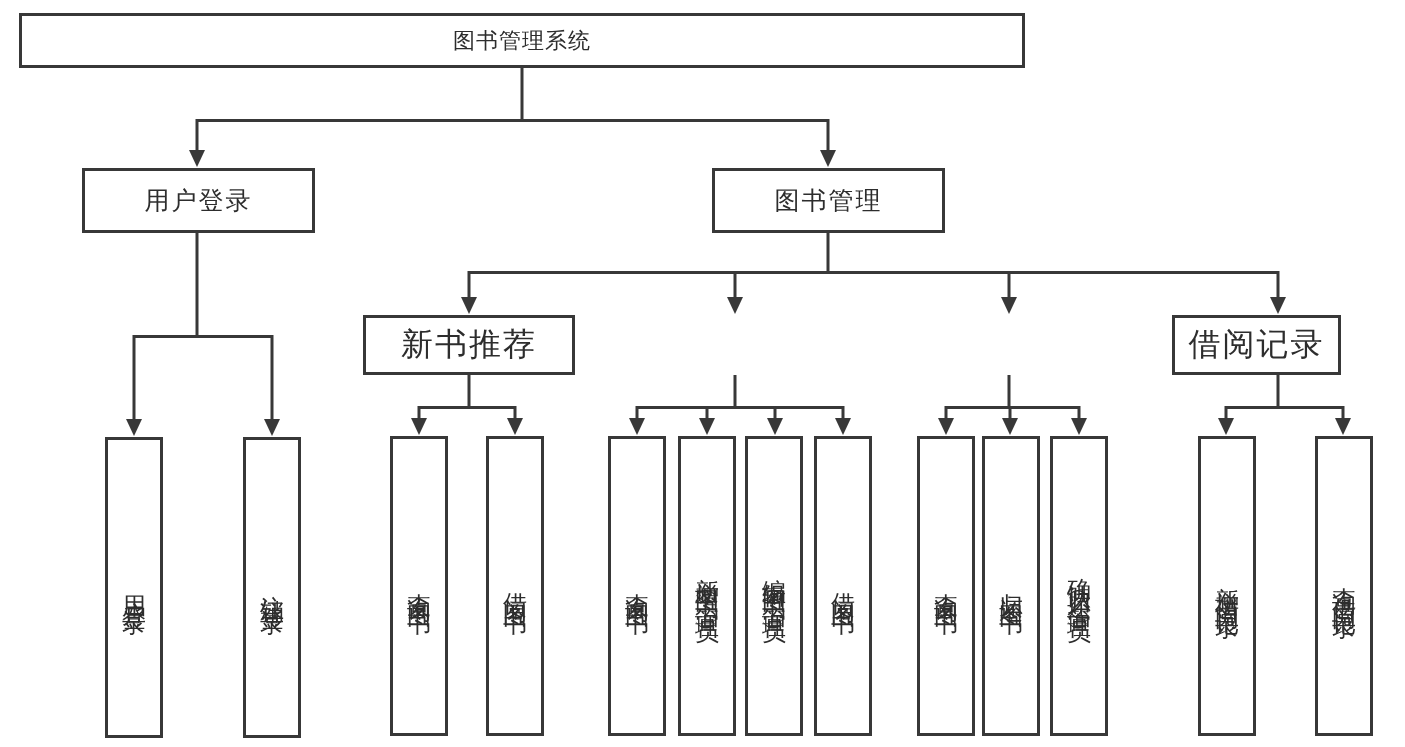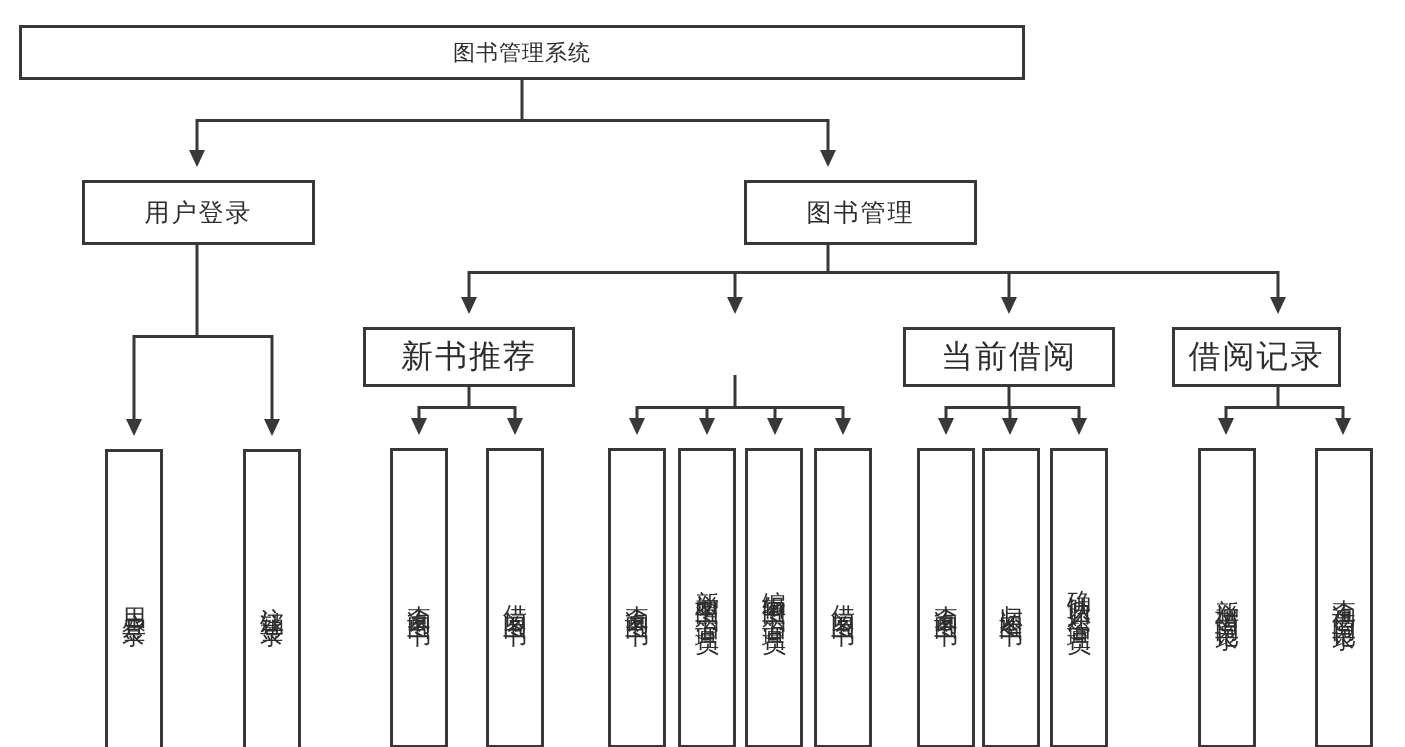--- a/index.html
+++ b/index.html
@@ -24,26 +24,25 @@
   }
   .box {
     position: absolute;
     background: #ffffff;
     border: 3px solid #383838;
     display: flex;
     align-items: center;
     justify-content: center;
     color: #2d2d2d;
     z-index: 2;
-    margin-top: 12px;
   }
   .root-box  { left: 19px;  top: 13px;  width: 1006px; height: 55px; font-size: 22px; letter-spacing: 1px; }
   .n2        { height: 65px; top: 168px; width: 233px; font-size: 25px; letter-spacing: 2px; }
   .n2a { left: 82px; }
-  .n2b { left: 744px; }
+  .n2b { left: 712px; }
   .n3        { height: 60px; top: 315px; font-size: 32px; letter-spacing: 2px; }
   .n3a { left: 363px;  width: 212px; }
   .n3b { left: 628px;  width: 214px; }
   .n3c { left: 903px;  width: 212px; }
   .n3d { left: 1172px; width: 169px; }
   .leaf {
     width: 58px;
     top: 436px;
     height: 300px;
     border-width: 3px;
@@ -133,23 +132,20 @@
   <div class="box n2 n2a">
     <span>用户登录</span>
   </div>
   <div class="box n2 n2b">
     <span>图书管理</span>
   </div>
 
   <div class="box n3 n3a">
     <span>新书推荐</span>
   </div>
-  <div class="box n3 n3c">
-    <span>当前借阅</span>
-  </div>
   <div class="box n3 n3d">
     <span>借阅记录</span>
   </div>
 
   <div class="box leaf g1 l1a">
     <span class="v">用户登录</span>
   </div>
   <div class="box leaf g1 l1b">
     <span class="v">注销登录</span>
   </div>

